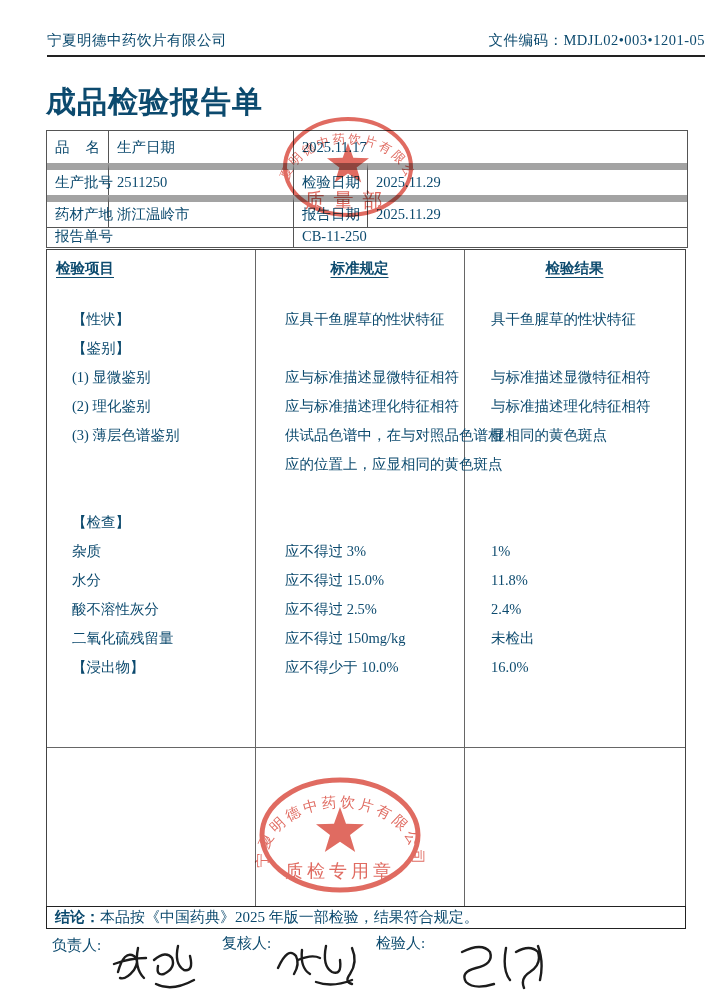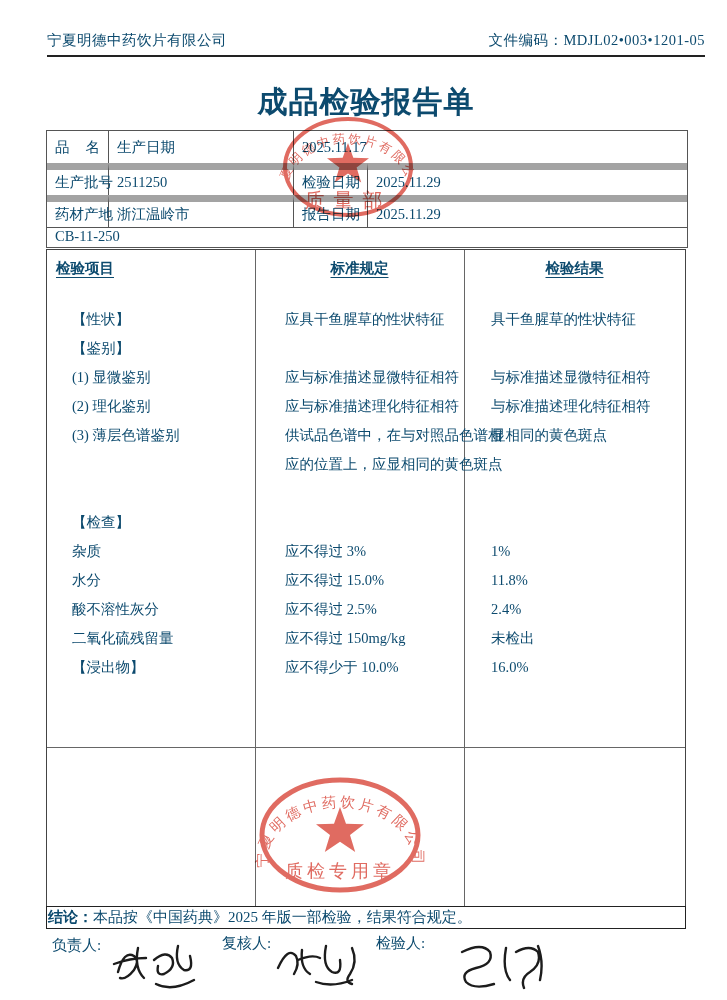--- a/index.html
+++ b/index.html
@@ -6,21 +6,21 @@
   .page{
     position:relative;width:727px;height:1000px;background:#fff;
     font-family:"Liberation Serif","DejaVu Serif",serif;color:#0c4a6e;
     overflow:hidden;
   }
   
   .hdr{position:absolute;left:47px;right:22px;top:31px;display:flex;
        justify-content:space-between;font-size:14.5px;letter-spacing:.5px;}
   .hdr-rule{position:absolute;left:47px;right:22px;top:55px;border-top:2.5px solid #222;}
   
-  .title{position:absolute;left:46px;width:640px;top:82px;text-align:center;
+  .title{position:absolute;left:46px;width:640px;top:82px;
          font-size:30px;font-weight:bold;letter-spacing:1px;}
   
   .info-table{position:absolute;left:46px;top:130px;width:640px;border:1px solid #555;
               font-size:14.5px;}
   .irow{display:grid;grid-template-columns:62px 185px 74px 1fr;height:32px;}
   .irow.rpt{grid-template-columns:247px 1fr;height:21px;}
   .icell{display:flex;align-items:center;padding:0 8px;border-right:1px solid #555;white-space:nowrap;}
   .icell:last-child{border-right:none;}
   .irow + .irow .icell{border-top:7px solid #a3a3a3;text-align:center;}
   .ilabel{text-align-last:justify;display:block;width:100%;}
@@ -37,21 +37,21 @@
   .mt-head .h1{padding-left:9px;}
   .mt-head .h2,.mt-head .h3{text-align:center;}
   .mt-rows{position:absolute;top:55px;left:16px;right:0;}
   .mrow{display:grid;grid-template-columns:208px 209px 1fr;line-height:29px;height:29px;}
   .mrow .c1{padding-left:9px;white-space:nowrap;}
   .mrow .c2{padding-left:14px;white-space:nowrap;}
   .mrow .c3{padding-left:11px;white-space:nowrap;}
   
   .conclusion{position:absolute;left:-1px;right:-1px;top:656px;height:21px;
               border:1px solid #222;border-bottom:1px solid #222;display:flex;
-              align-items:center;padding-left:1px;font-size:15px;background:#fff;}
+              align-items:center;padding-left:8px;font-size:15px;background:#fff;}
   .conclusion b{font-weight:bold;}
   
   .sig-row{position:absolute;left:46px;top:934px;width:640px;font-size:15px;}
   .sig-label{position:absolute;white-space:nowrap;}
   .sig-svg{position:absolute;}
   .sig-svg path{stroke:#1c1c1c;stroke-width:2.4;fill:none;stroke-linecap:round;}
   
   .stamp{position:absolute;mix-blend-mode:multiply;opacity:.82;}
 </style>
 </head>
@@ -91,20 +91,21 @@
           <span class="ilabel">药材产地</span>
         </div>
         <div class="icell">浙江温岭市</div>
         <div class="icell">报告日期</div>
         <div class="icell">2025.11.29</div>
       </div>
     </div>
 
   <div class="info-table" style="top:226px;border-top:none;">
     <div class="irow rpt">
+      <div class="icell">报告单号</div>
       <div class="icell">CB-11-250</div>
     </div>
   </div>
 
   <div class="main-table">
     <div class="vline v1"></div>
     <div class="vline v2"></div>
     <div class="hline"></div>
 
     <div class="mt-head">

